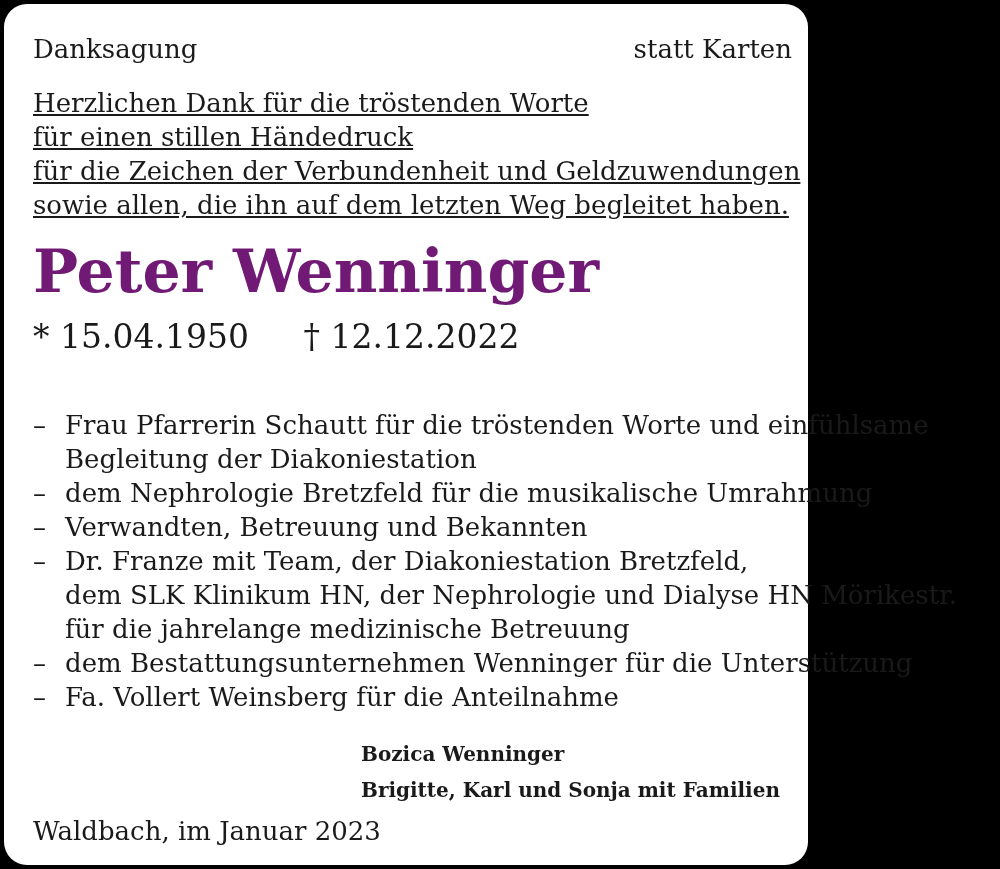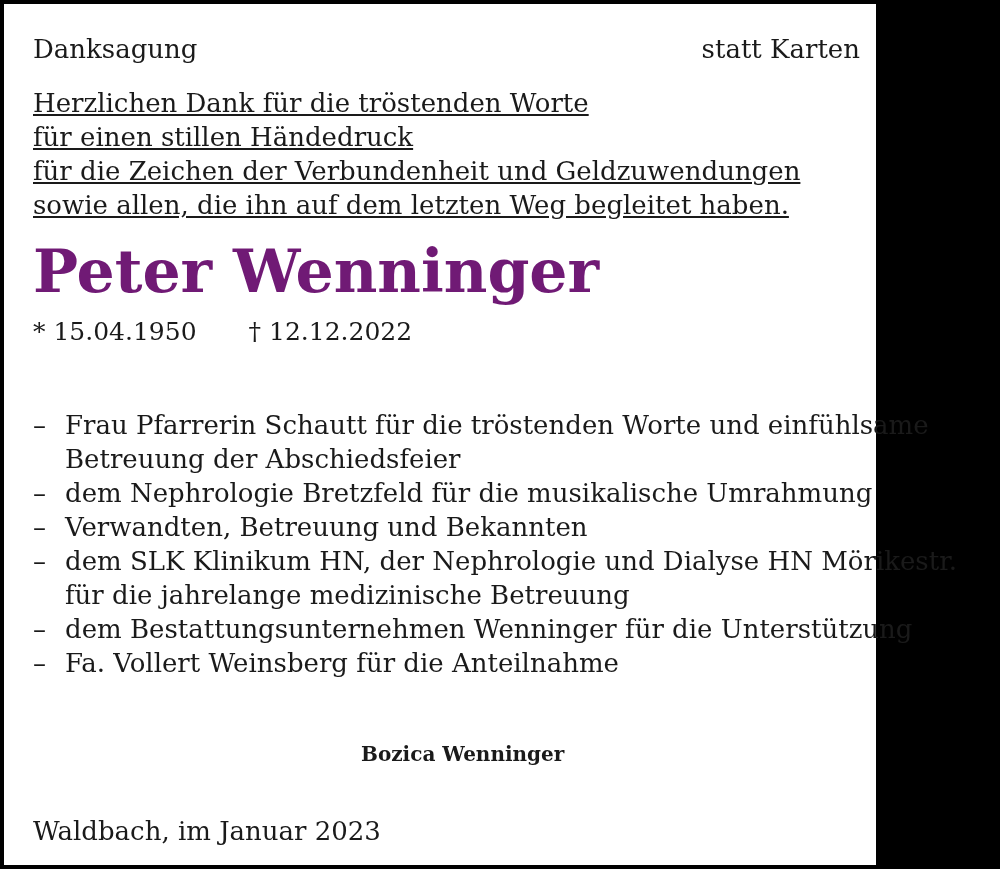--- a/index.html
+++ b/index.html
@@ -1,28 +1,29 @@
 <!DOCTYPE html>
 <html><head>
 <meta charset="utf-8">
 <style>
   html, body { margin:0; padding:0; background:#000; }
   body { width:1000px; height:869px; position:relative; overflow:hidden; }
   .card {
-    position:absolute; left:4px; top:4px; width:872px; height:861px;
+    position:absolute; left:4px; top:4px; width:804px; height:861px;
     background:#fff; color:#1a1a1a;
     font-family:"DejaVu Serif", "Liberation Serif", serif;
+    border-radius:23px;
   }
   .t { position:absolute; white-space:nowrap; }
   .std { font-size:26px; }
   .head-left { left:29px; top:30px; }
   .head-right { right:16px; top:30px; }
   .intro { left:29px; top:82px; line-height:34px;text-decoration:underline; }
   .name { left:29px; top:232px; font-size:60px; font-weight:bold; color:#701a75; letter-spacing:0px; }
-  .dates { left:29px; top:313px; font-size:25px; }
+  .dates { left:29px; top:313px; font-size:33px; }
   .dates .death { margin-left:44px; }
   .thanks-title { left:29px; top:370px; }
   .list { left:29px; top:404px; line-height:34px; }
   .list .row { position:relative; padding-left:32px; }
   .list .dash { position:absolute; left:0; top:0; }
   .sign { left:357px; top:732px; font-weight:bold; font-size:20px; line-height:36px; }
   .place { left:29px; top:812px; }
 </style>
 </head>
 <body>
@@ -43,43 +44,45 @@
   <div class="t dates">
     <span>* 15.04.1950</span>
     <span class="death">† 12.12.2022</span>
   </div>
 
 
   <div class="t std list">
     <div class="row">
       <span class="dash">–</span>
       <div>Frau Pfarrerin Schautt für die tröstenden Worte und einfühlsame</div>
-      <div>Betreuung der Abschiedsfeier</div>
+      <div>Begleitung der Diakoniestation</div>
     </div>
     <div class="row">
       <span class="dash">–</span>
       <div>dem Nephrologie Bretzfeld für die musikalische Umrahmung</div>
     </div>
     <div class="row">
       <span class="dash">–</span>
       <div>Verwandten, Betreuung und Bekannten</div>
     </div>
     <div class="row">
       <span class="dash">–</span>
+      <div>Dr. Franze mit Team, der Diakoniestation Bretzfeld,</div>
       <div>dem SLK Klinikum HN, der Nephrologie und Dialyse HN Mörikestr.</div>
       <div>für die jahrelange medizinische Betreuung</div>
     </div>
     <div class="row">
       <span class="dash">–</span>
       <div>dem Bestattungsunternehmen Wenninger für die Unterstützung</div>
     </div>
     <div class="row">
       <span class="dash">–</span>
       <div>Fa. Vollert Weinsberg für die Anteilnahme</div>
     </div>
   </div>
 
   <div class="t sign">
     <div>Bozica Wenninger</div>
+    <div>Brigitte, Karl und Sonja mit Familien</div>
   </div>
 
   <div class="t std place">Waldbach, im Januar 2023</div>
 </div>
 
 </body></html>

